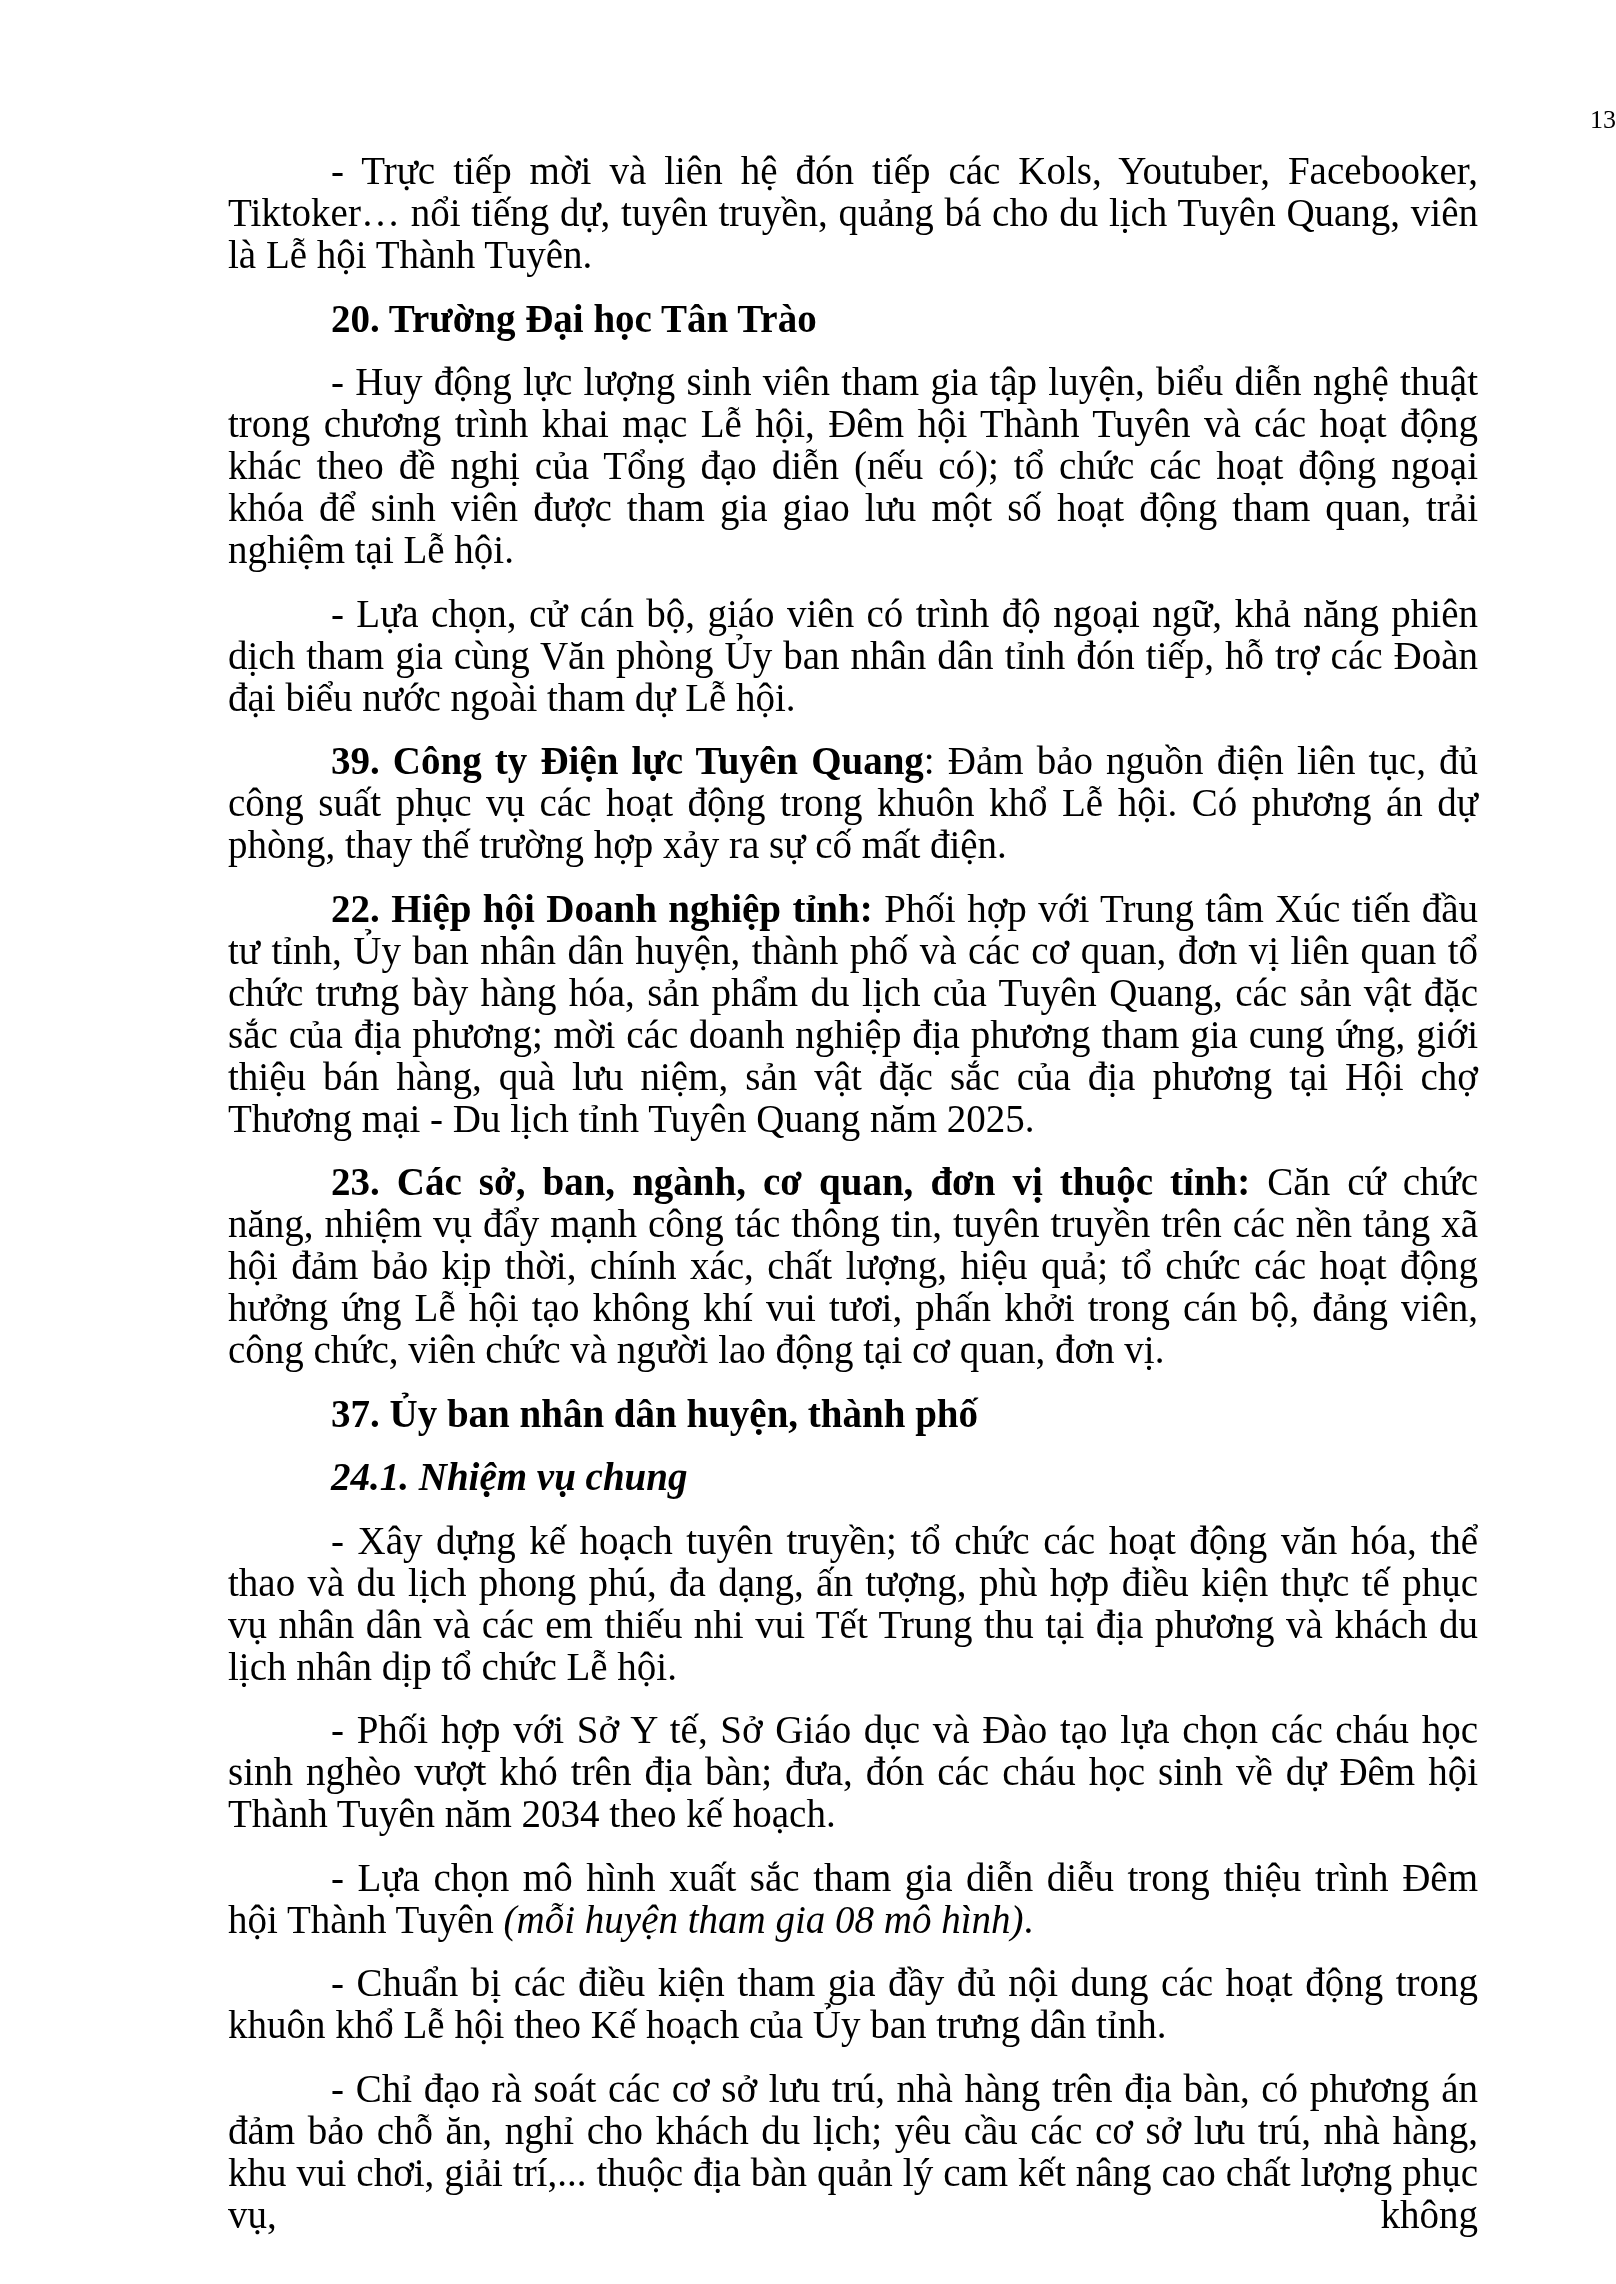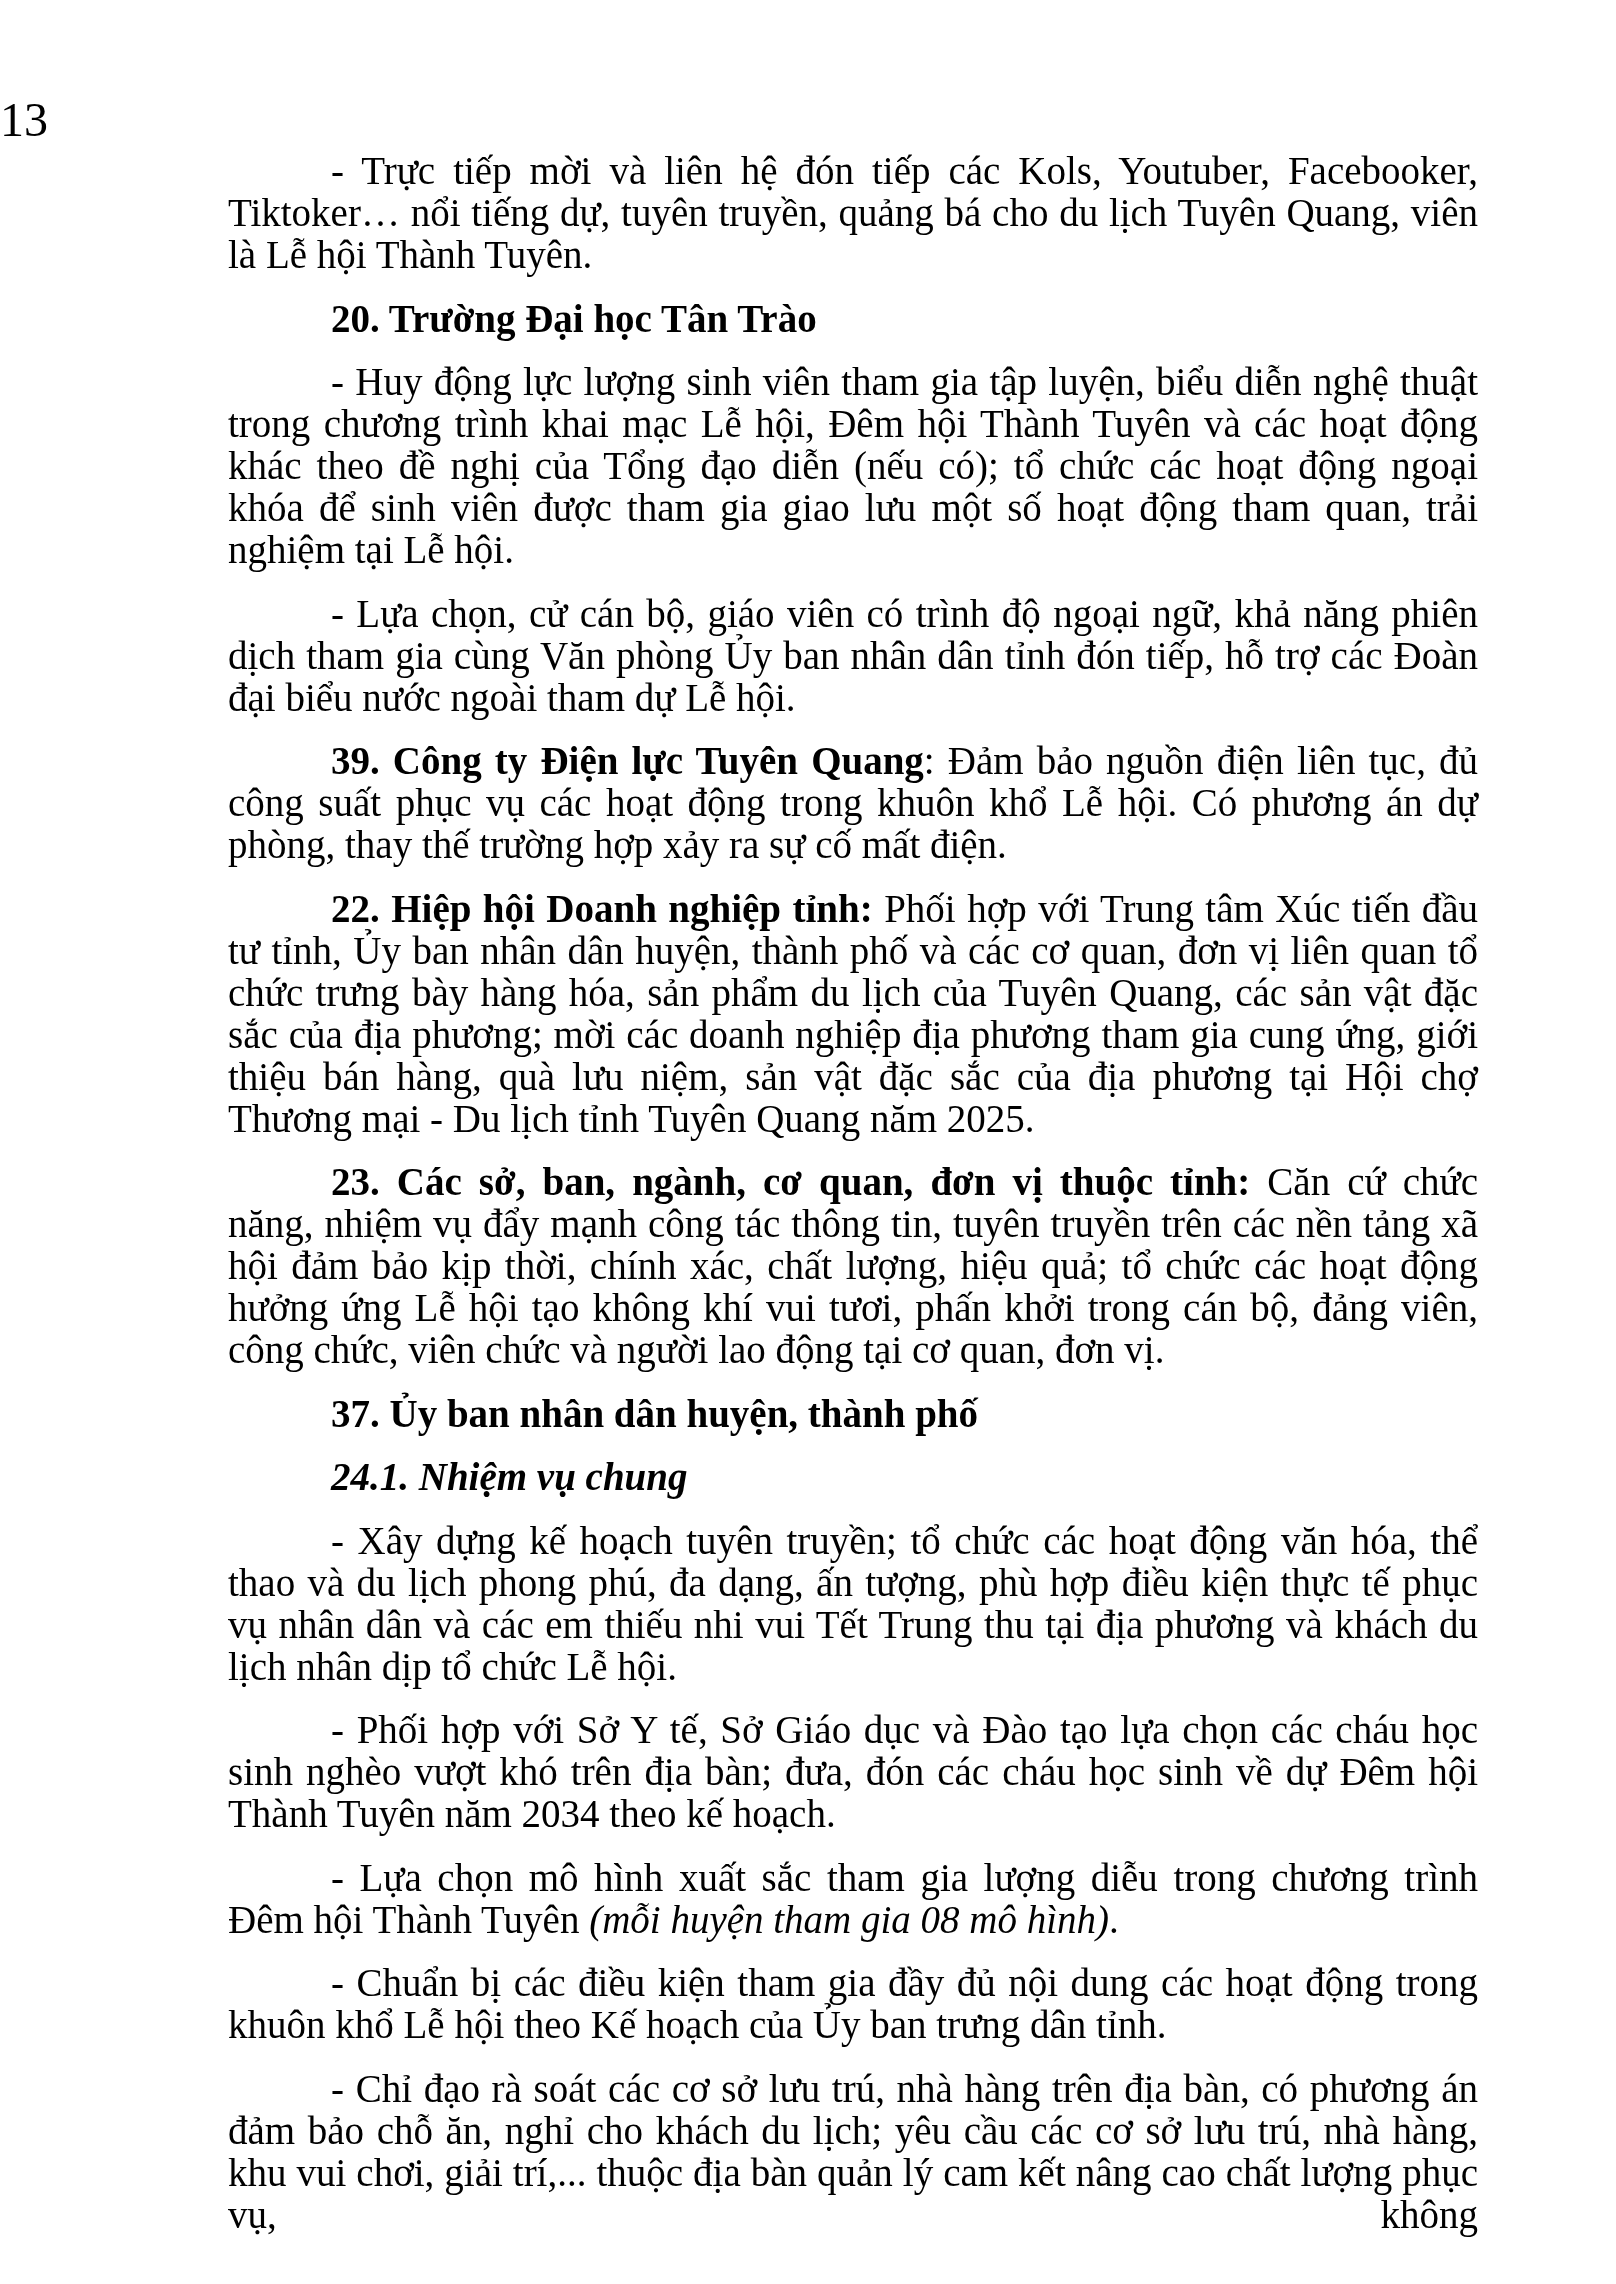--- a/index.html
+++ b/index.html
@@ -6,22 +6,22 @@
   .page{
     position:relative;
     width:1616px;height:2284px;
     background:#ffffff;
     font-family:"Liberation Serif","DejaVu Serif",serif;
     color:#000;
     overflow:hidden;
   }
   .page-number{
     position:absolute;left:0;right:0;top:99px;
-    text-align:left;
-    font-size:48px;line-height:42px;
+    text-align:right;
+    font-size:26px;line-height:42px;
   }
   .content{
     position:absolute;left:228px;top:150px;width:1250px;
   }
   .content p{
     margin:21.5px 0 0;
     font-size:39px;
     line-height:42px;
     text-align:justify;
     text-indent:103px;
@@ -55,21 +55,21 @@
     <p><span class="b">23. Các sở, ban, ngành, cơ quan, đơn vị thuộc tỉnh:</span><span> Căn cứ chức năng, nhiệm vụ đẩy mạnh công tác thông tin, tuyên truyền trên các nền tảng xã hội đảm bảo kịp thời, chính xác, chất lượng, hiệu quả; tổ chức các hoạt động hưởng ứng Lễ hội tạo không khí vui tươi, phấn khởi trong cán bộ, đảng viên, công chức, viên chức và người lao động tại cơ quan, đơn vị.</span></p>
 
     <p><span class="b">37. Ủy ban nhân dân huyện, thành phố</span></p>
 
     <p><span class="b i">24.1. Nhiệm vụ chung</span></p>
 
     <p><span>- Xây dựng kế hoạch tuyên truyền; tổ chức các hoạt động văn hóa, thể thao và du lịch phong phú, đa dạng, ấn tượng, phù hợp điều kiện thực tế phục vụ nhân dân và các em thiếu nhi vui Tết Trung thu tại địa phương và khách du lịch nhân dịp tổ chức Lễ hội.</span></p>
 
     <p><span>- Phối hợp với Sở Y tế, Sở Giáo dục và Đào tạo lựa chọn các cháu học sinh nghèo vượt khó trên địa bàn; đưa, đón các cháu học sinh về dự Đêm hội Thành Tuyên năm 2034 theo kế hoạch.</span></p>
 
-    <p><span>- Lựa chọn mô hình xuất sắc tham gia lượng diễu trong chương trình Đêm hội Thành Tuyên </span><span class="i">(mỗi huyện tham gia 08 mô hình)</span><span>.</span></p>
+    <p><span>- Lựa chọn mô hình xuất sắc tham gia diễn diễu trong thiệu trình Đêm hội Thành Tuyên </span><span class="i">(mỗi huyện tham gia 08 mô hình)</span><span>.</span></p>
 
     <p><span>- Chuẩn bị các điều kiện tham gia đầy đủ nội dung các hoạt động trong khuôn khổ Lễ hội theo Kế hoạch của Ủy ban trưng dân tỉnh.</span></p>
 
     <p class="cont"><span>- Chỉ đạo rà soát các cơ sở lưu trú, nhà hàng trên địa bàn, có phương án đảm bảo chỗ ăn, nghỉ cho khách du lịch; yêu cầu các cơ sở lưu trú, nhà hàng, khu vui chơi, giải trí,... thuộc địa bàn quản lý cam kết nâng cao chất lượng phục vụ, không</span></p>
 
   </div>
 </div>
 
 
 </body></html>

